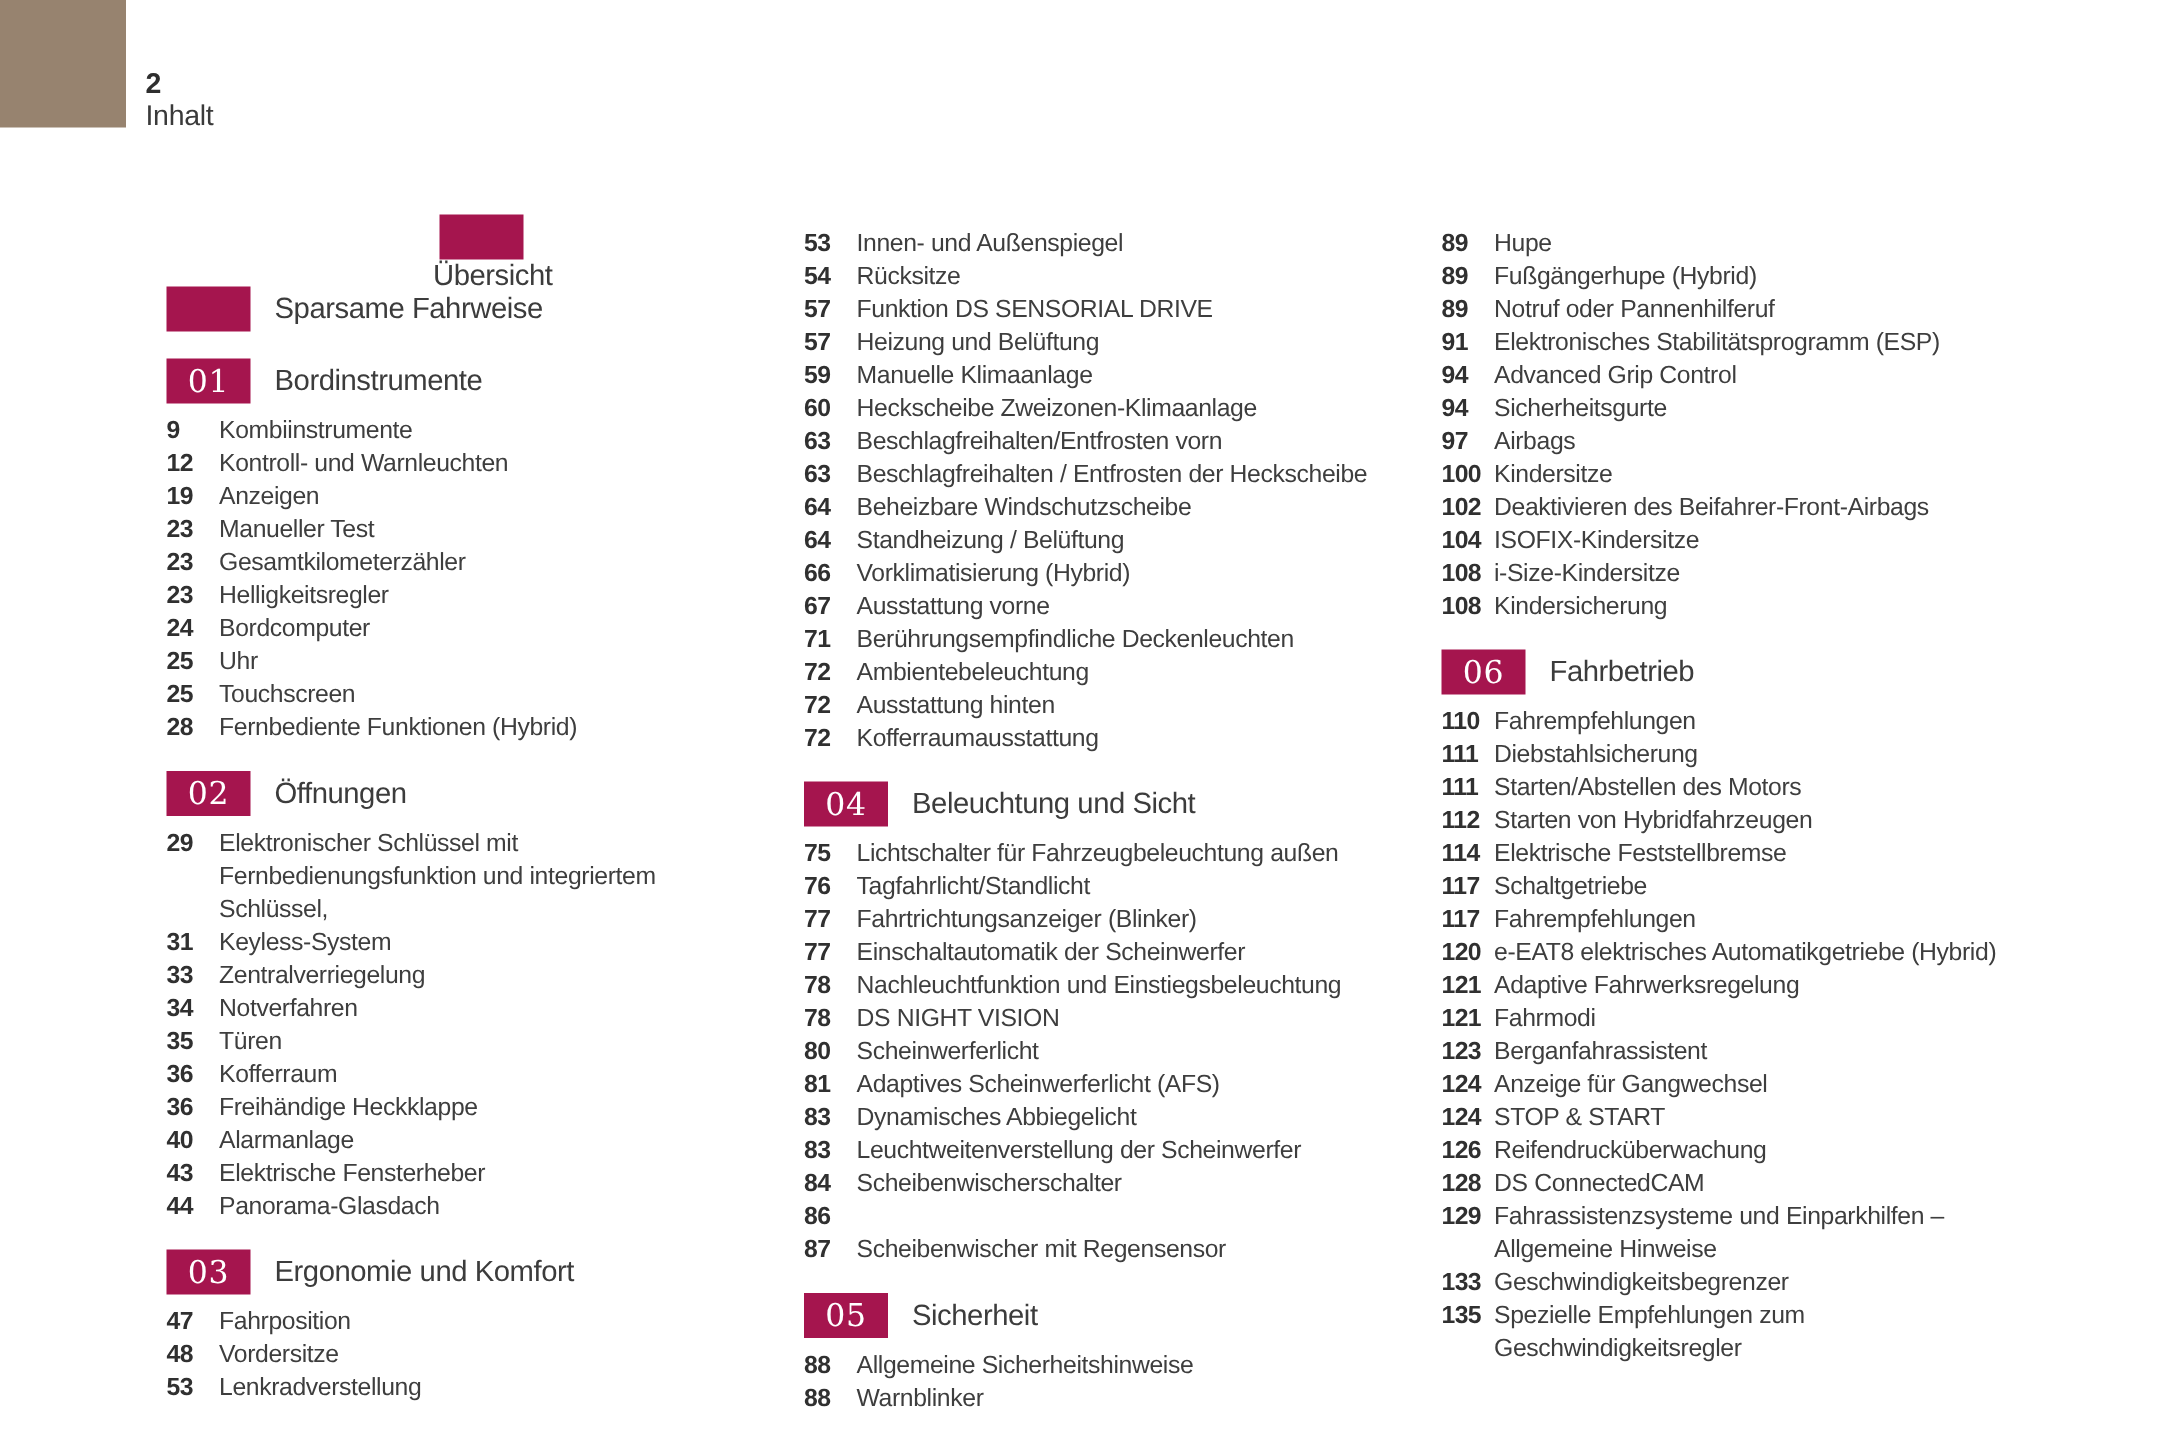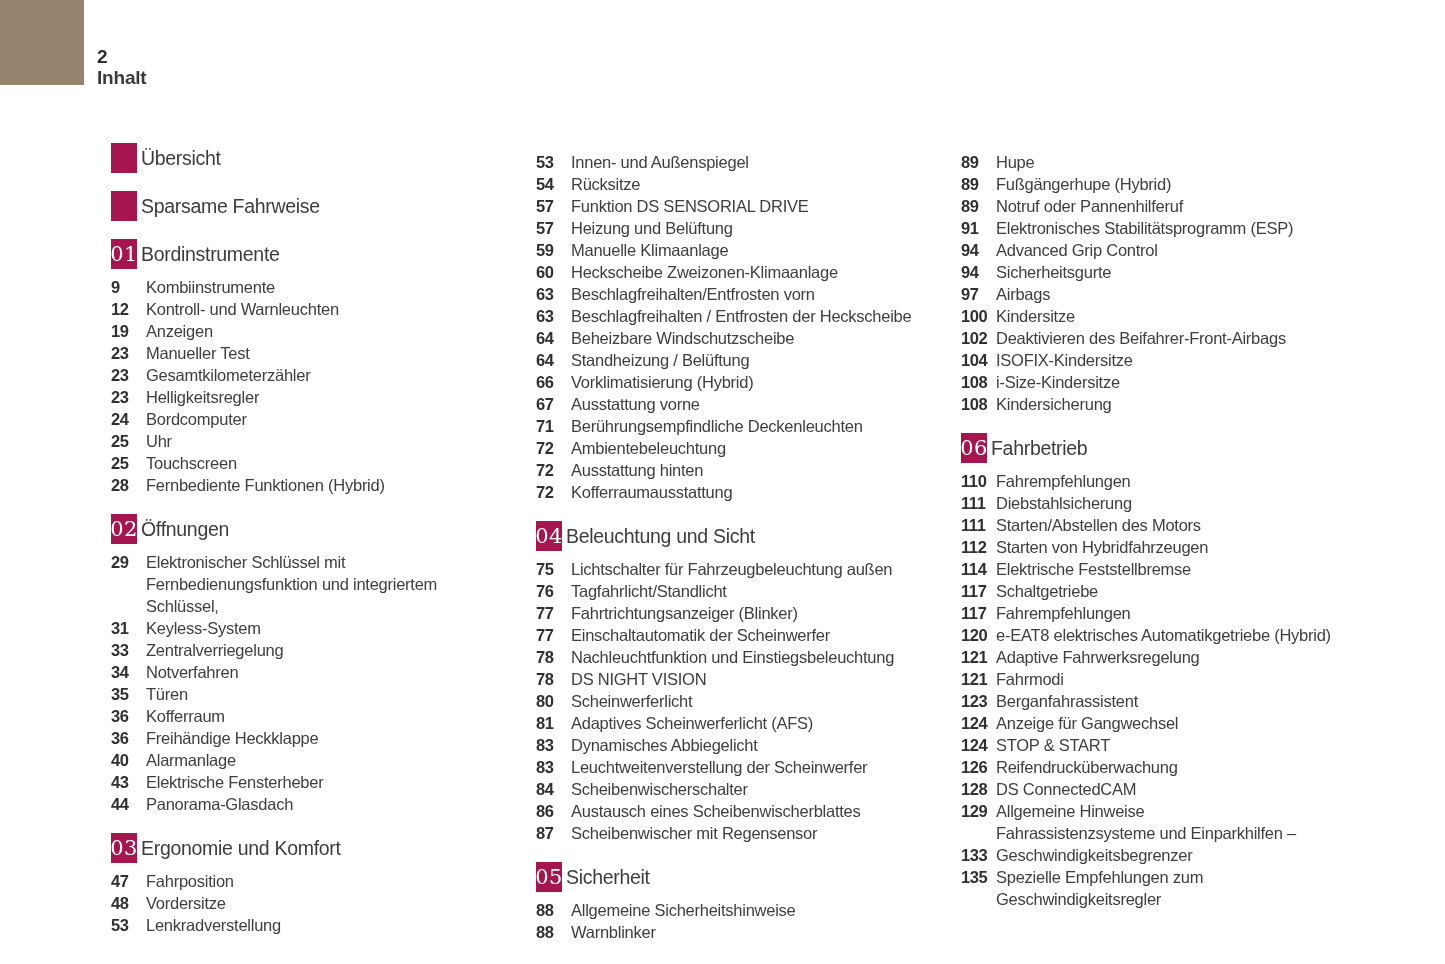--- a/index.html
+++ b/index.html
@@ -15,40 +15,40 @@
     width:84px;height:85px;
     background:var(--corner,#97836F);
   }
   .pagenum{
     position:absolute;left:97px;top:46px;
     font-size:19px;font-weight:700;color:#2e2e2e;
     letter-spacing:-0.2px;
   }
   .pagetitle{
     position:absolute;left:97px;top:67px;
-    font-size:19px;font-weight:700;color:#3a3a3a;
+    font-size:19px;font-weight:400;color:#3a3a3a;
     letter-spacing:-0.2px;
   }
   .col{position:absolute;width:435px;}
   #col1{left:111px;top:143px;}
   #col2{left:536px;top:151px;}
   #col3{left:961px;top:151px;}
 
   .section-header{
     display:flex;align-items:center;
     height:30px;
     margin:18px 0 7px 0;
     cursor:pointer;
   }
-  .col .section-header:first-child{margin-top:0;}
+  .col .section-header:first-child{margin-top:0;flex-direction:column;}
   .sq{
-    width:26px;height:30px;flex:none;
+    width:56px;height:30px;flex:none;
     background:var(--accent,#A5154E);
     display:flex;align-items:center;justify-content:center;
-    margin-right:4px;
+    margin-right:16px;
   }
   .sq-num{
     font-family:"DejaVu Serif", serif;
     font-size:21px;line-height:1;
     color:#ffffff;letter-spacing:0.5px;
   }
   .section-title{
     font-size:19.5px;color:#3c3c3c;
     letter-spacing:-0.3px;
     white-space:nowrap;
@@ -406,23 +406,20 @@
         </span>
       </div>
       <div class="entry">
         <span class="pg">84</span>
         <span class="txt">
           <span class="line">Scheibenwischerschalter</span>
         </span>
       </div>
       <div class="entry">
         <span class="pg">86</span>
-        <span class="txt">
-          <span class="line">Austausch eines Scheibenwischerblattes</span>
-        </span>
       </div>
       <div class="entry">
         <span class="pg">87</span>
         <span class="txt">
           <span class="line">Scheibenwischer mit Regensensor</span>
         </span>
       </div>
       <div class="section-header">
         <span class="sq">
           <span class="sq-num">05</span>
@@ -607,22 +604,22 @@
       </div>
       <div class="entry">
         <span class="pg">128</span>
         <span class="txt">
           <span class="line">DS ConnectedCAM</span>
         </span>
       </div>
       <div class="entry">
         <span class="pg">129</span>
         <span class="txt">
+          <span class="line">Fahrassistenzsysteme und Einparkhilfen –</span>
           <span class="line">Allgemeine Hinweise</span>
-          <span class="line">Fahrassistenzsysteme und Einparkhilfen –</span>
         </span>
       </div>
       <div class="entry">
         <span class="pg">133</span>
         <span class="txt">
           <span class="line">Geschwindigkeitsbegrenzer</span>
         </span>
       </div>
       <div class="entry">
         <span class="pg">135</span>

